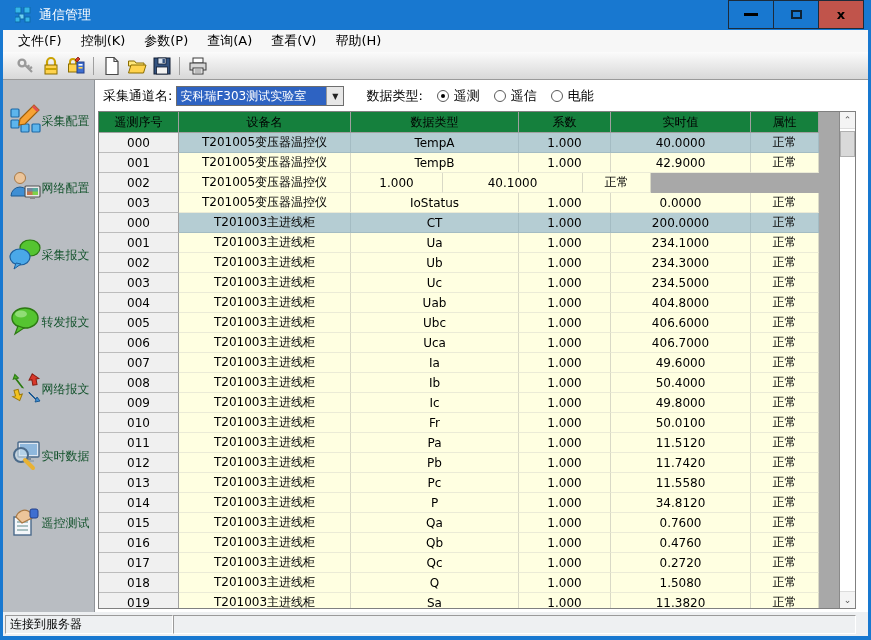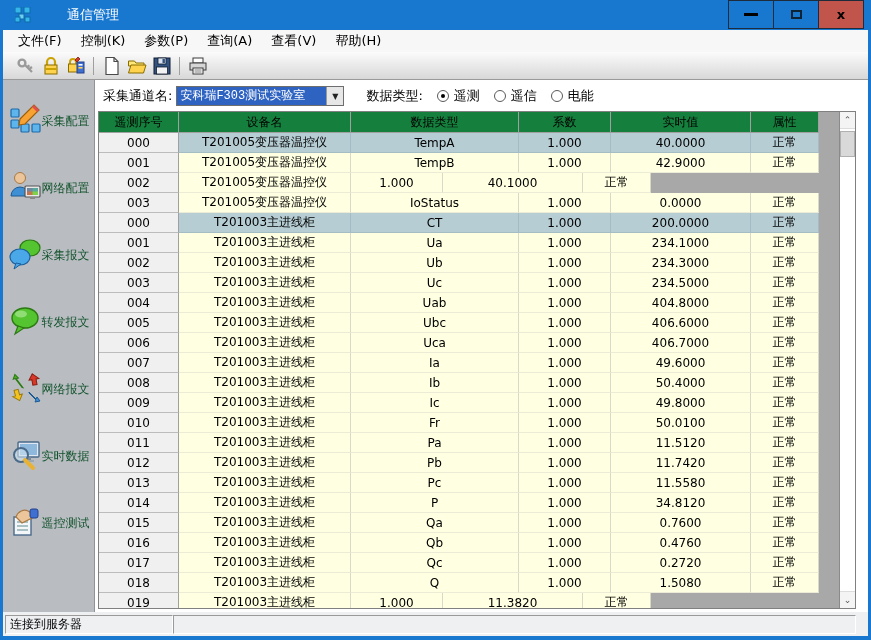--- a/index.html
+++ b/index.html
@@ -2,21 +2,21 @@
 <html><head>
 <meta charset="utf-8">
 <style>
   * { box-sizing: border-box; margin: 0; padding: 0; }
   html,body { width:871px; height:640px; }
   body { font-family:"DejaVu Sans","Liberation Sans",sans-serif; overflow:hidden; }
 
   .window { width:871px; height:640px; background:#1878d0; display:flex; flex-direction:column; padding:0 3px 4px 3px; }
 
   
-  .titlebar { height:30px; display:flex; align-items:center; color:#fff; flex-shrink:0;gap:28px; }
+  .titlebar { height:30px; display:flex; align-items:center; color:#fff; flex-shrink:0; }
   .app-icon { width:16px; height:16px; margin-left:12px; }
   .title-text { font-size:13px; margin-left:8px; }
   .winbtns { margin-left:auto; display:flex; height:30px; margin-right:4px; }
   .winbtn { width:46px; height:29px; border:1px solid #1d2b3a; margin-left:-1px;
             display:flex; align-items:center; justify-content:center;
             color:#000; font-weight:bold; font-size:13px; background:#1878d0; cursor:pointer; }
   .winbtn .dash { width:14px; height:3px; background:#000; }
   .winbtn .sq { width:11px; height:9px; border:2px solid #0d2234; }
   .winbtn.close { background:#c1544b; }
 
@@ -39,21 +39,21 @@
                justify-content:center; color:#14532d; font-size:12px; cursor:pointer; }
   .side-item svg { width:34px; height:34px; margin-bottom:3px; }
 
   .main { flex:1; display:flex; flex-direction:column; background:#fff; min-width:0; }
 
   
   .controls { height:28px; display:flex; align-items:center; padding-left:8px; font-size:13px;
               color:#000; flex-shrink:0; margin-top:2px; }
   .combo { width:168px; height:20px; border:1px solid #6e6e6e; background:#fff; display:flex; margin-left:4px; cursor:pointer; }
   .combo-text { flex:1; background:#2e63c2; color:#fff; font-size:12px; line-height:18px;
-                padding:0 3px; white-space:nowrap; overflow:hidden;font-family:Liberation Mono, monospace; }
+                padding:0 3px; white-space:nowrap; overflow:hidden; }
   .combo-btn { width:17px; background:#e7e7e7; border-left:1px solid #9a9a9a; display:flex;
                align-items:center; justify-content:center; font-size:8px; color:#222; }
   .dt-label { margin-left:22px; }
   .radio-wrap { display:flex; align-items:center; margin-left:14px; cursor:pointer;text-align:center; }
   .radio { width:12px; height:12px; border-radius:50%; border:1px solid #5a5a5a; background:#fff;
            display:inline-block; position:relative; margin-right:5px; }
   .radio.checked::after { content:""; position:absolute; left:3px; top:3px; width:4px; height:4px;
                           border-radius:50%; background:#000; }
 
   
@@ -467,20 +467,21 @@
                 <div class="cell c0 seq">018</div>
                 <div class="cell c1 data">T201003主进线柜</div>
                 <div class="cell c2 data">Q</div>
                 <div class="cell c3 data">1.000</div>
                 <div class="cell c4 data">1.5080</div>
                 <div class="cell c5 data">正常</div>
               </div>
               <div class="row">
                 <div class="cell c0 seq">019</div>
                 <div class="cell c1 data">T201003主进线柜</div>
+                <div class="cell c2 data">Sa</div>
                 <div class="cell c3 data">1.000</div>
                 <div class="cell c4 data">11.3820</div>
                 <div class="cell c5 data">正常</div>
               </div>
             </div>
         </div>
         <div class="vscroll">
           <div class="scroll-btn">⌃</div>
           <div class="scroll-thumb"></div>
           <div class="scroll-space"></div>

